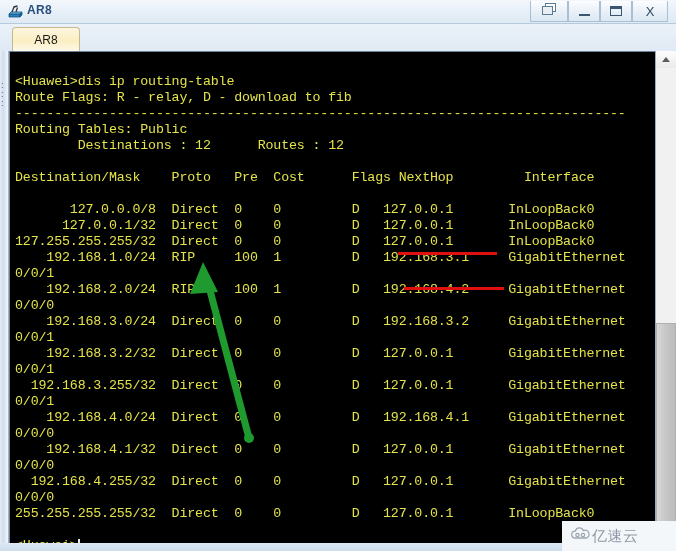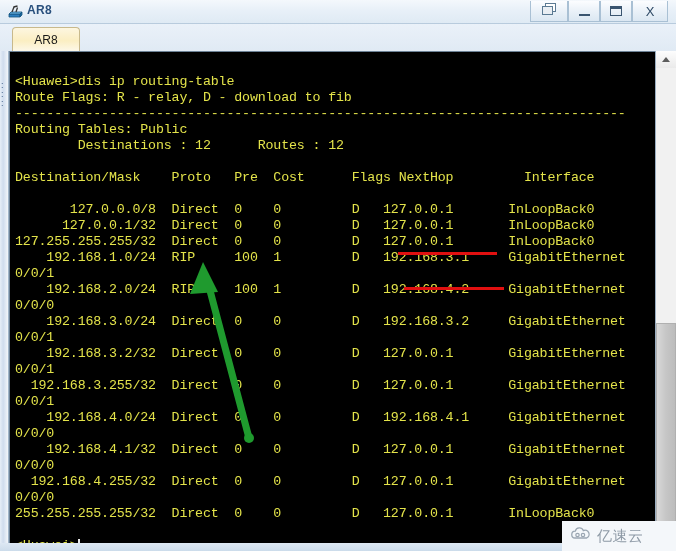--- a/index.html
+++ b/index.html
@@ -202,21 +202,20 @@
   #underline-2 { left: 404px; top: 287px; width: 100px; }
 
   
   #watermark {
     position: absolute;
     left: 562px; top: 521px;
     width: 114px; height: 30px;
     background: #f4f7fa;
     display: flex;
     align-items: center;
-    gap: 5px;
     padding-left: 8px;
     box-sizing: border-box;
   }
   #watermark-text {
     font-size: 15px;
     color: #8e9aa6;
     font-family: "DejaVu Sans", sans-serif;
     letter-spacing: 0.5px;
   }
 </style>

